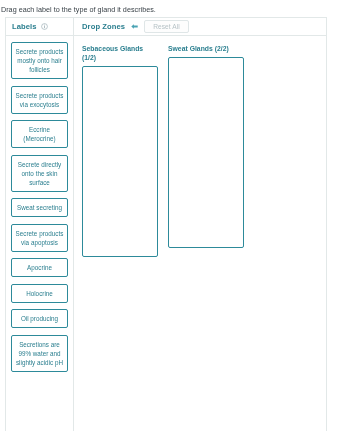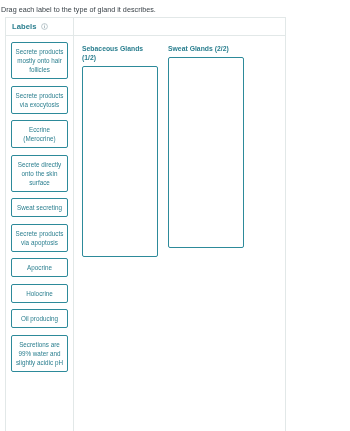--- a/index.html
+++ b/index.html
@@ -20,21 +20,21 @@
     line-height: 10px;
     color: #3a4248;
     padding: 5px 0 0 1px;
     letter-spacing: 0.02px;
   }
 
   .activity-panel {
     position: absolute;
     left: 5px;
     top: 17px;
-    width: 281px;
+    width: 322px;
     height: 414px;
     border: 1px solid #e2e8e8;
     border-bottom: none;
     box-sizing: border-box;
     background: #ffffff;
   }
 
   
   .panel-header {
     display: flex;
@@ -166,20 +166,29 @@
       <span class="head-title">Labels</span>
       <span class="info-icon">
         <svg width="7" height="7" viewBox="0 0 12 12">
           <circle cx="6" cy="6" r="5" fill="none" stroke="#8fa3aa" stroke-width="1"></circle>
           <rect x="5.4" y="4.8" width="1.2" height="4" fill="#8fa3aa"></rect>
           <rect x="5.4" y="2.8" width="1.2" height="1.3" fill="#8fa3aa"></rect>
         </svg>
       </span>
     </div>
 
+    <div class="drop-head">
+      <span class="head-title">Drop Zones</span>
+      <span class="undo-icon">
+        <svg width="9" height="9" viewBox="0 0 14 14">
+          <path d="M2 7 L6 3.4 L6 5.6 L12 5.6 L12 8.4 L6 8.4 L6 10.6 Z" fill="#4aa3b4"></path>
+        </svg>
+      </span>
+      <button class="reset-btn">Reset All</button>
+    </div>
 
   </div>
 
   <div class="panel-body">
 
     <div class="labels-col">
       <div class="label-chip">Secrete products mostly onto hair follicles</div>
       <div class="label-chip">Secrete products via exocytosis</div>
       <div class="label-chip">Eccrine (Merocrine)</div>
       <div class="label-chip">Secrete directly onto the skin surface</div>

